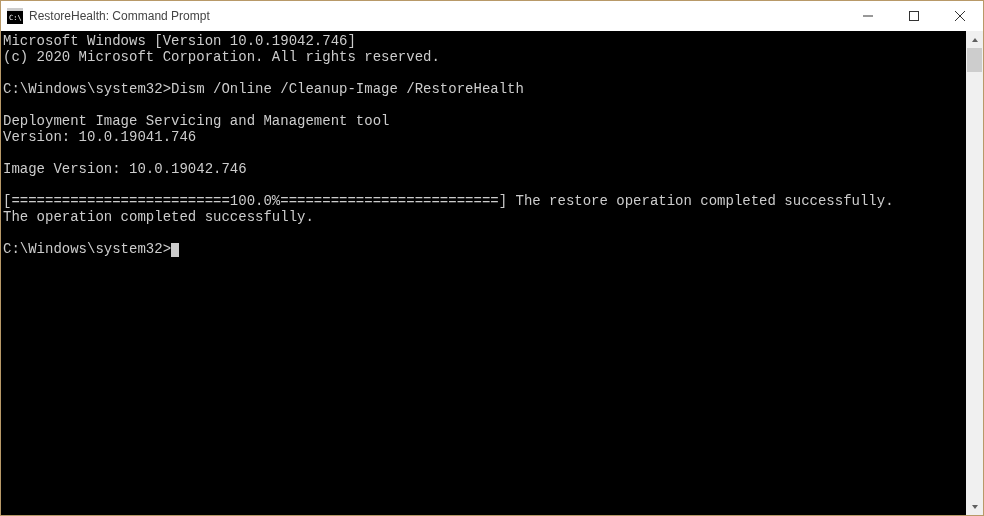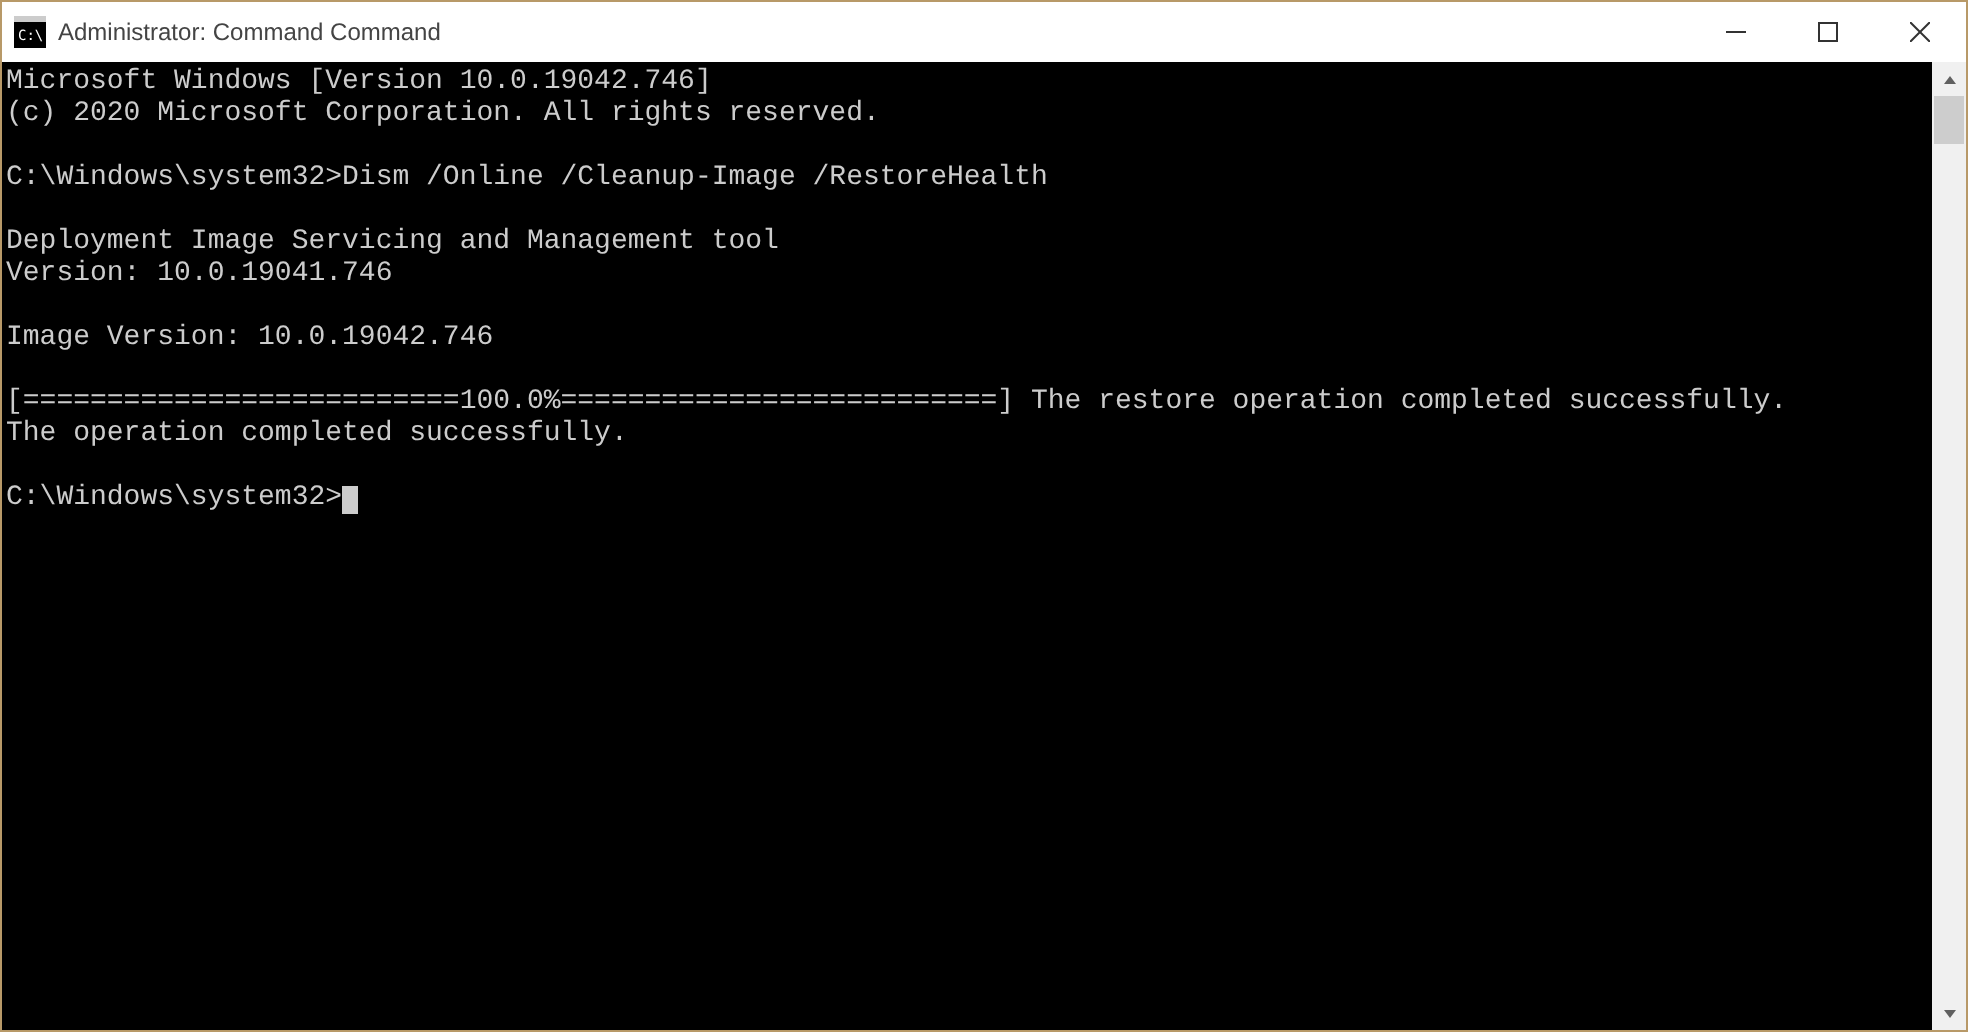--- a/index.html
+++ b/index.html
@@ -111,21 +111,21 @@
 
 <div class="window">
   <div class="titlebar">
     <span class="titlebar-icon">
       <svg viewBox="0 0 16 16">
         <rect x="0" y="0" width="16" height="16" fill="#000"></rect>
         <rect x="0" y="0" width="16" height="3" fill="#ccc"></rect>
         <text x="2" y="12" font-size="7" fill="#fff" font-family="monospace">C:\</text>
       </svg>
     </span>
-    <span class="titlebar-title">Administrator: Command Command</span>
+    <span class="titlebar-title">RestoreHealth: Command Prompt</span>
     <div class="window-controls">
       <div class="win-btn">
         <svg viewBox="0 0 10 10">
             <line x1="0" y1="5" x2="10" y2="5" stroke="#333" stroke-width="1"></line>
           </svg>
       </div>
       <div class="win-btn">
         <svg viewBox="0 0 10 10">
             <rect x="0.5" y="0.5" width="9" height="9" fill="none" stroke="#333" stroke-width="1"></rect>
           </svg>

